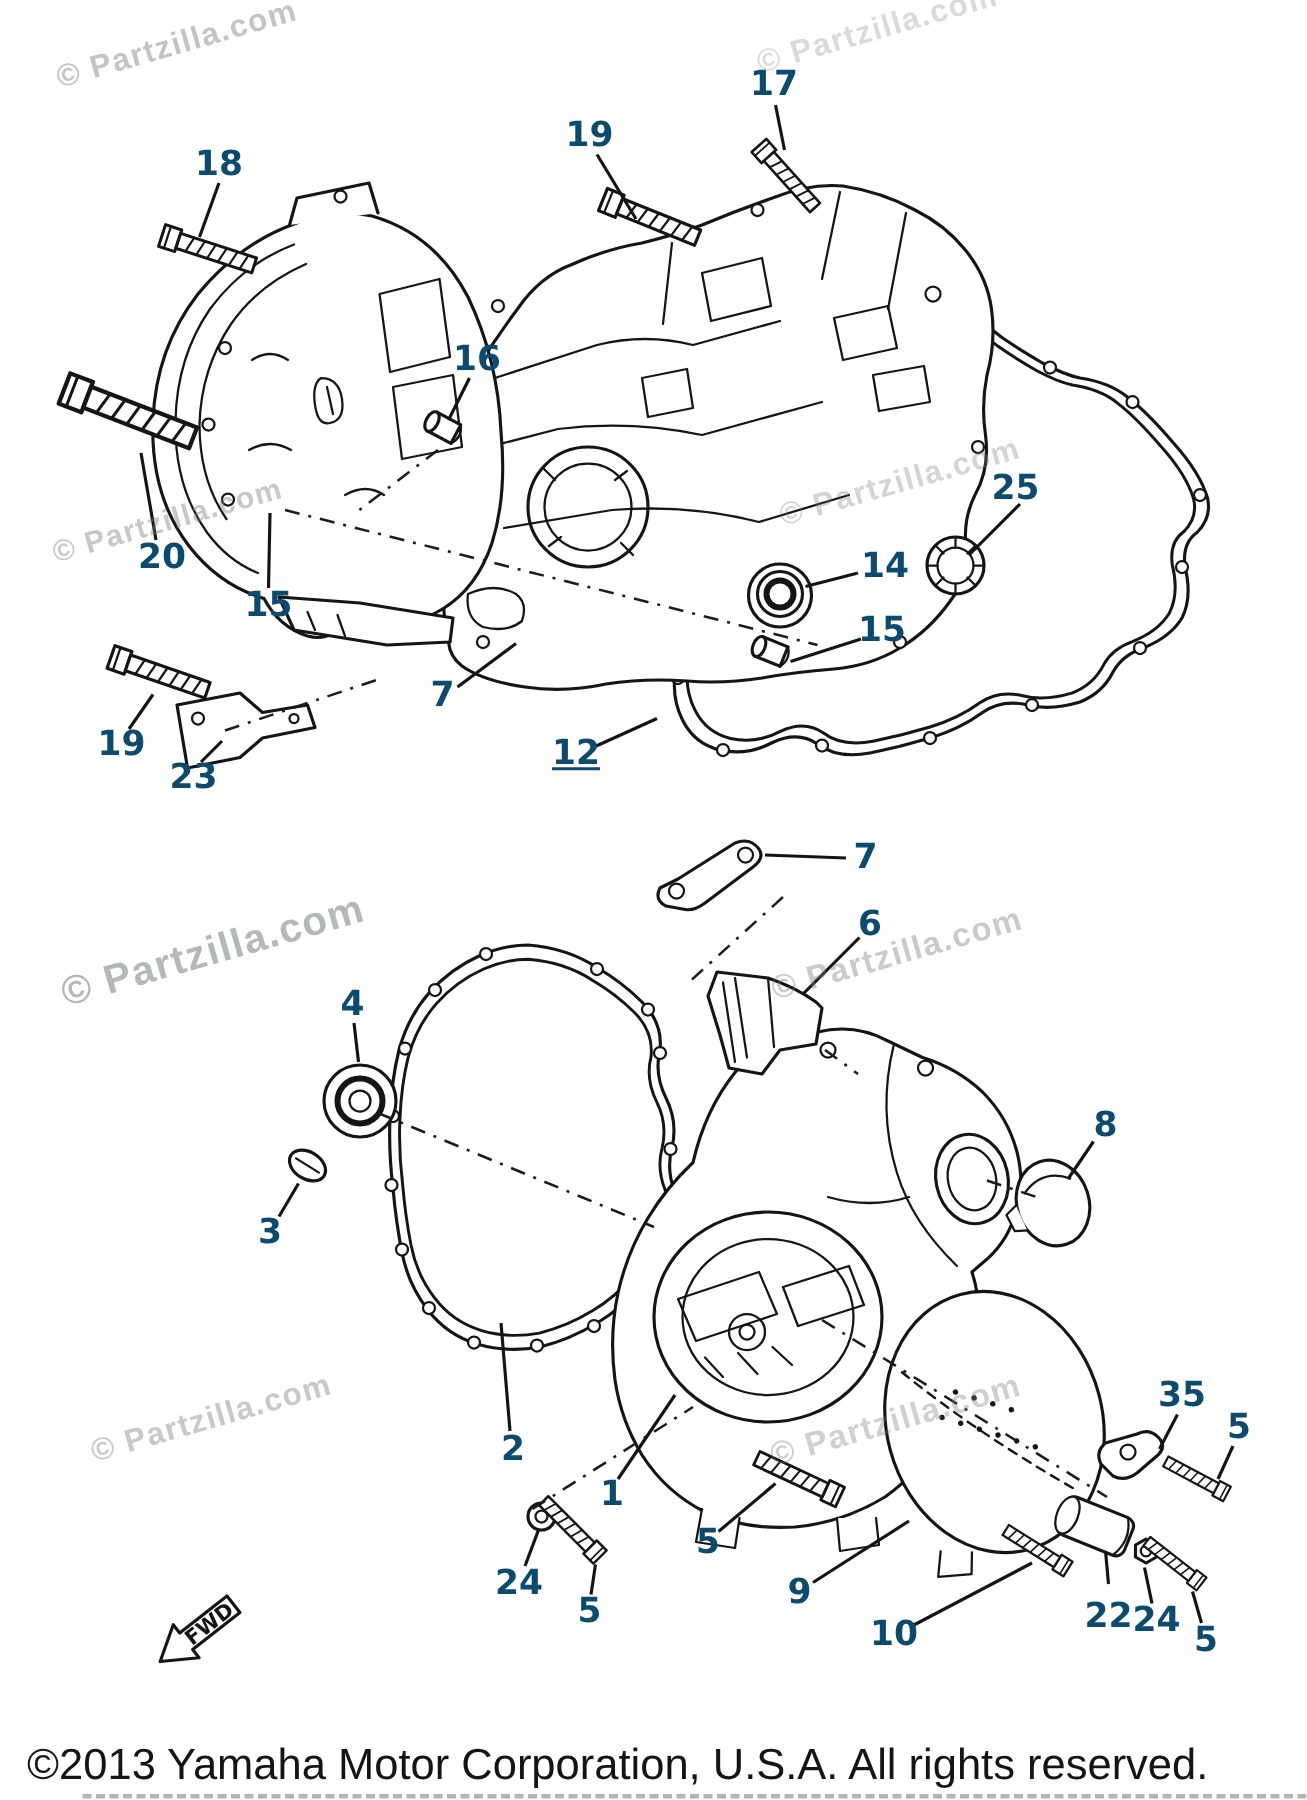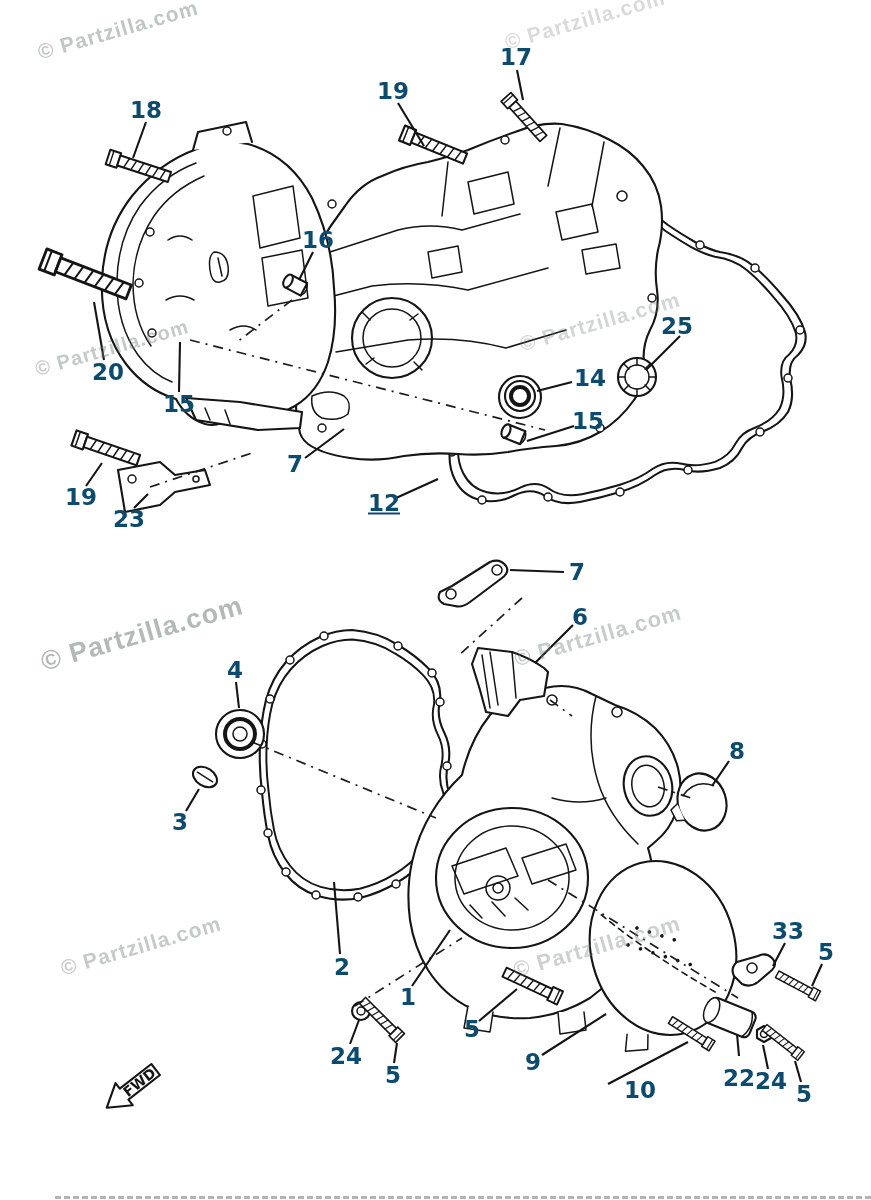--- a/index.html
+++ b/index.html
@@ -347,22 +347,23 @@
       <div class="callout" style="left: 580px; top: 617px;">6</div>
       <div class="callout" style="left: 235px; top: 670px;">4</div>
       <div class="callout" style="left: 180px; top: 822px;">3</div>
       <div class="callout" style="left: 737px; top: 751px;">8</div>
       <div class="callout" style="left: 342px; top: 967px;">2</div>
       <div class="callout" style="left: 408px; top: 997px;">1</div>
       <div class="callout" style="left: 346px; top: 1056px;">24</div>
       <div class="callout" style="left: 393px; top: 1075px;">5</div>
       <div class="callout" style="left: 472px; top: 1029px;">5</div>
       <div class="callout" style="left: 533px; top: 1062px;">9</div>
-      <div class="callout" style="left: 596px; top: 1090px; margin-left: 44px;">10</div>
-      <div class="callout" style="left: 788px; top: 931px;">33</div>
+      <div class="callout" style="left: 596px; top: 1090px;">10</div>
+      <div class="callout" style="left: 788px; top: 931px;">35</div>
       <div class="callout" style="left: 826px; top: 952px;">5</div>
       <div class="callout" style="left: 739px; top: 1068px; margin-top: 10px;">22</div>
       <div class="callout" style="left: 771px; top: 1081px;">24</div>
       <div class="callout" style="left: 804px; top: 1094px;">5</div>
     </div>
 
+  <div class="footer">©2013 Yamaha Motor Corporation, U.S.A. All rights reserved.</div>
   <div class="bottom-dots"></div>
 </div>
 
 </body></html>

